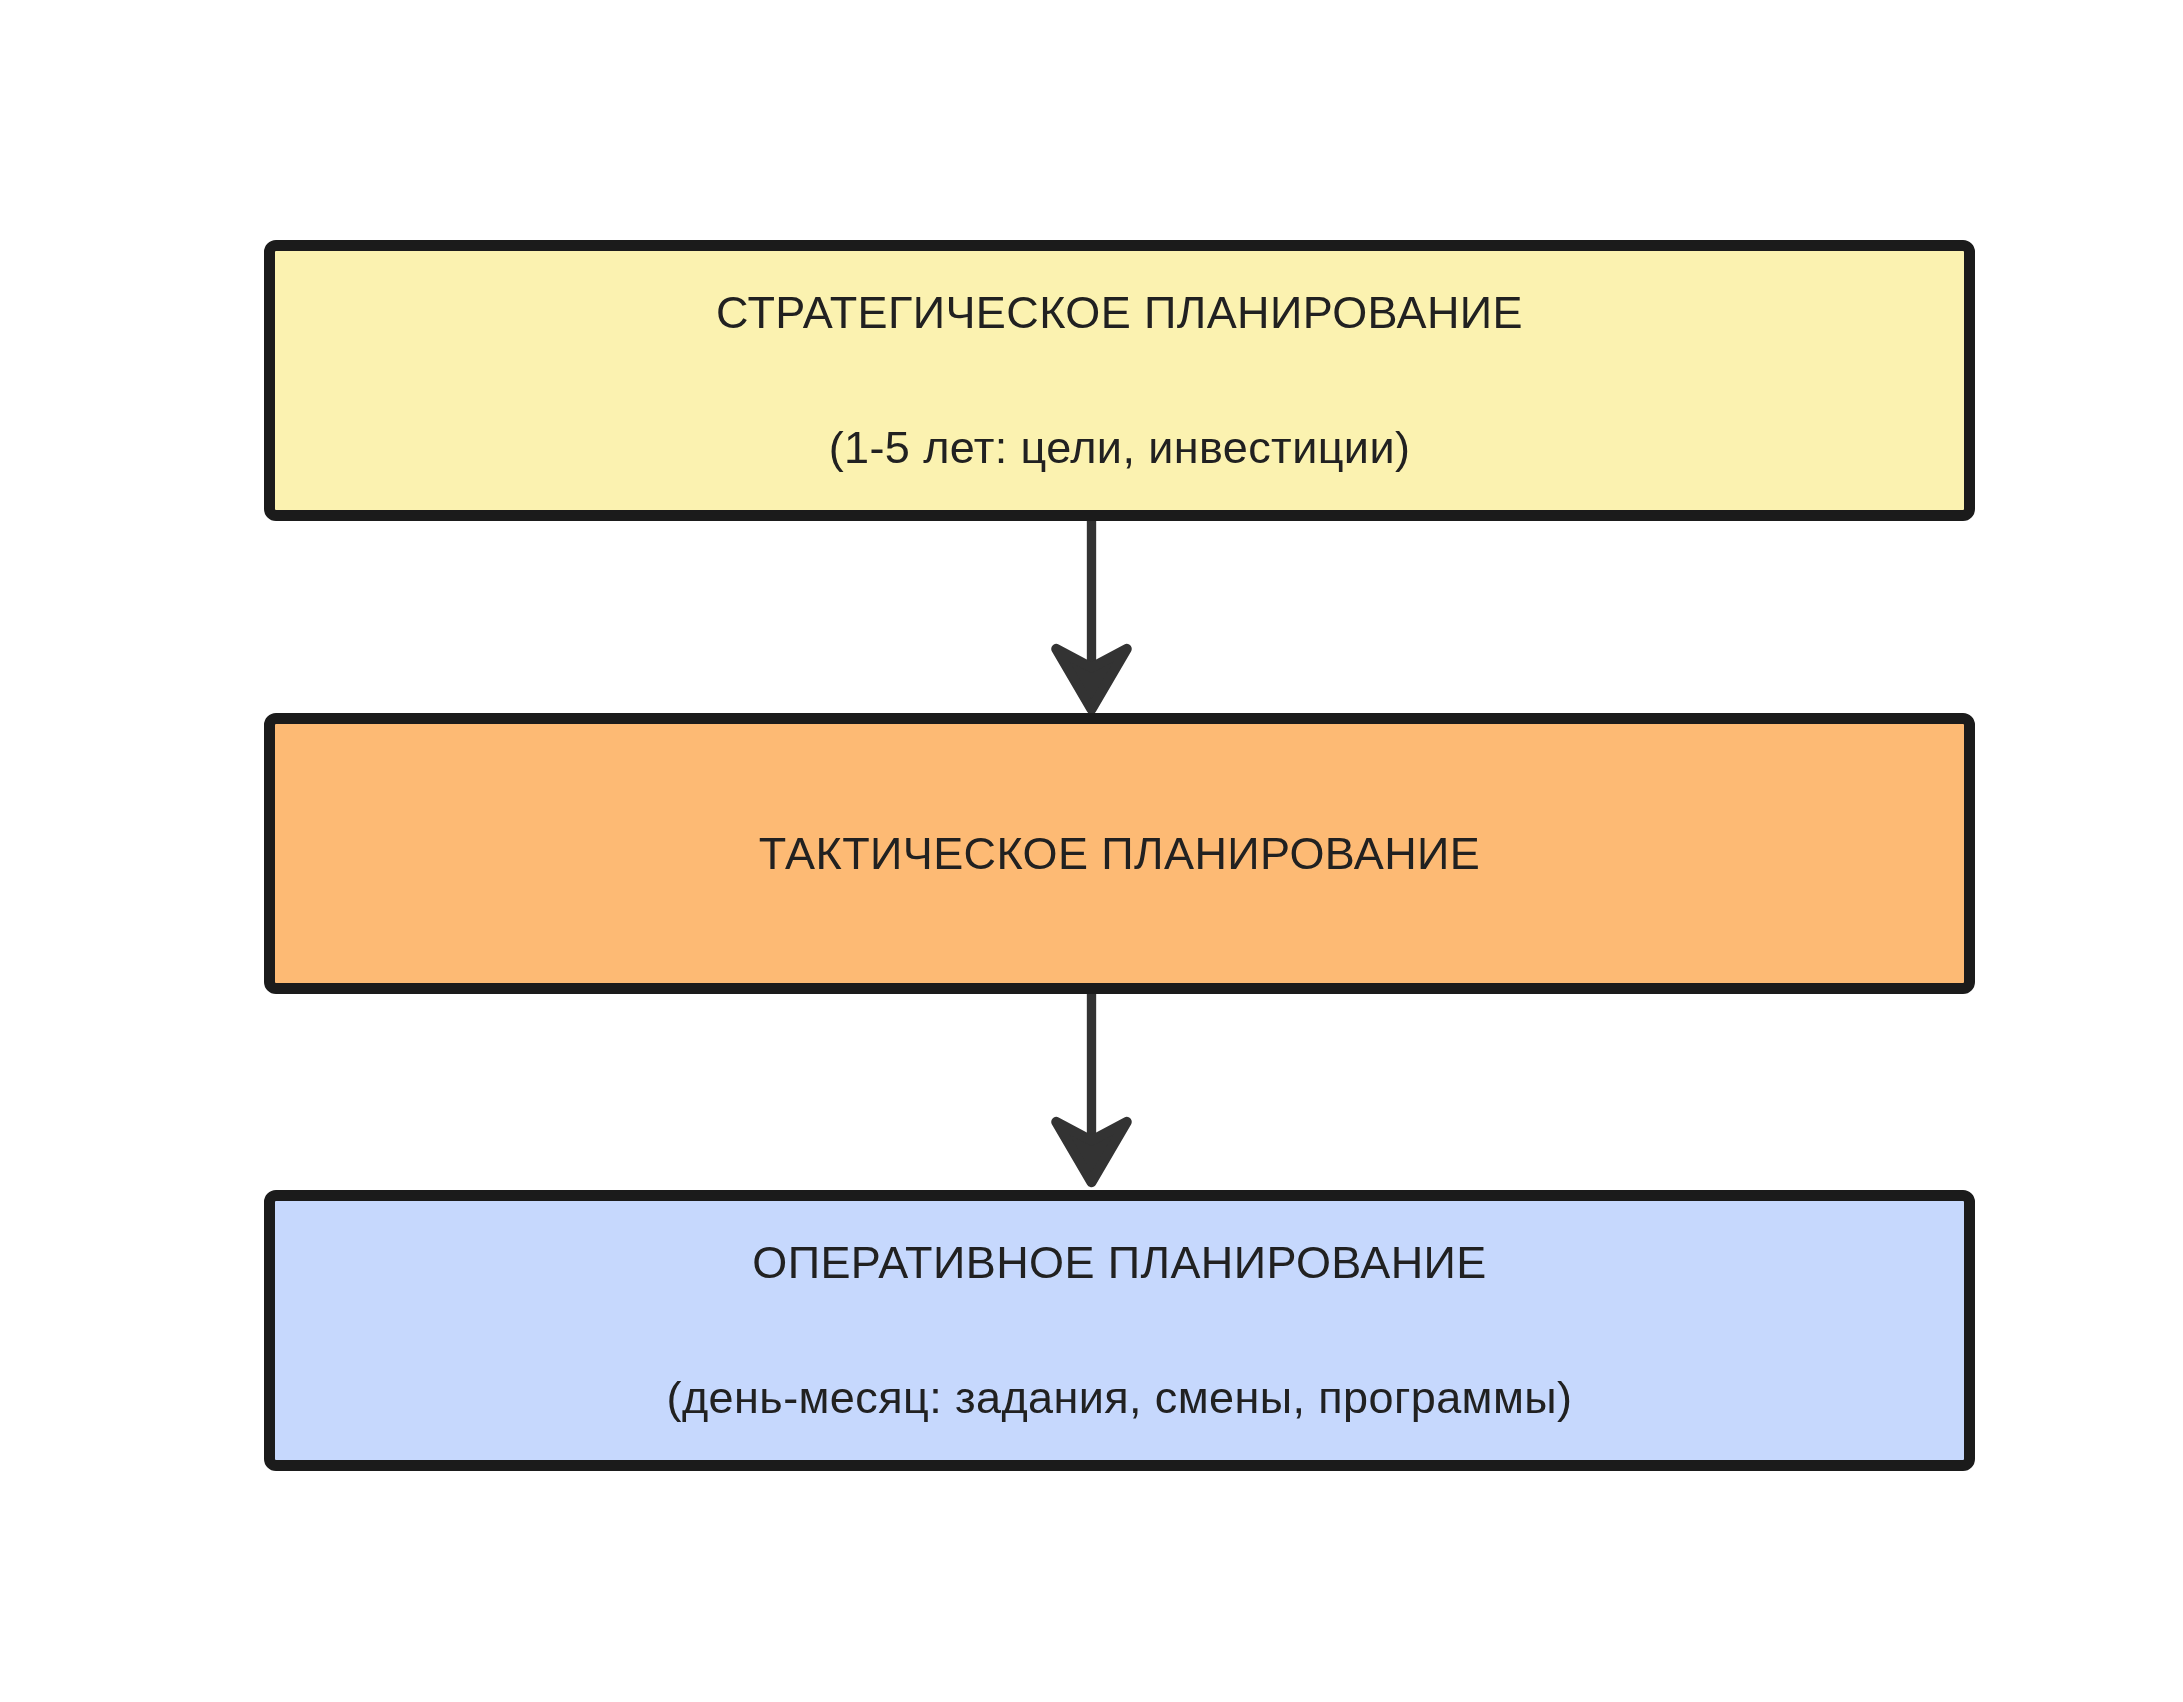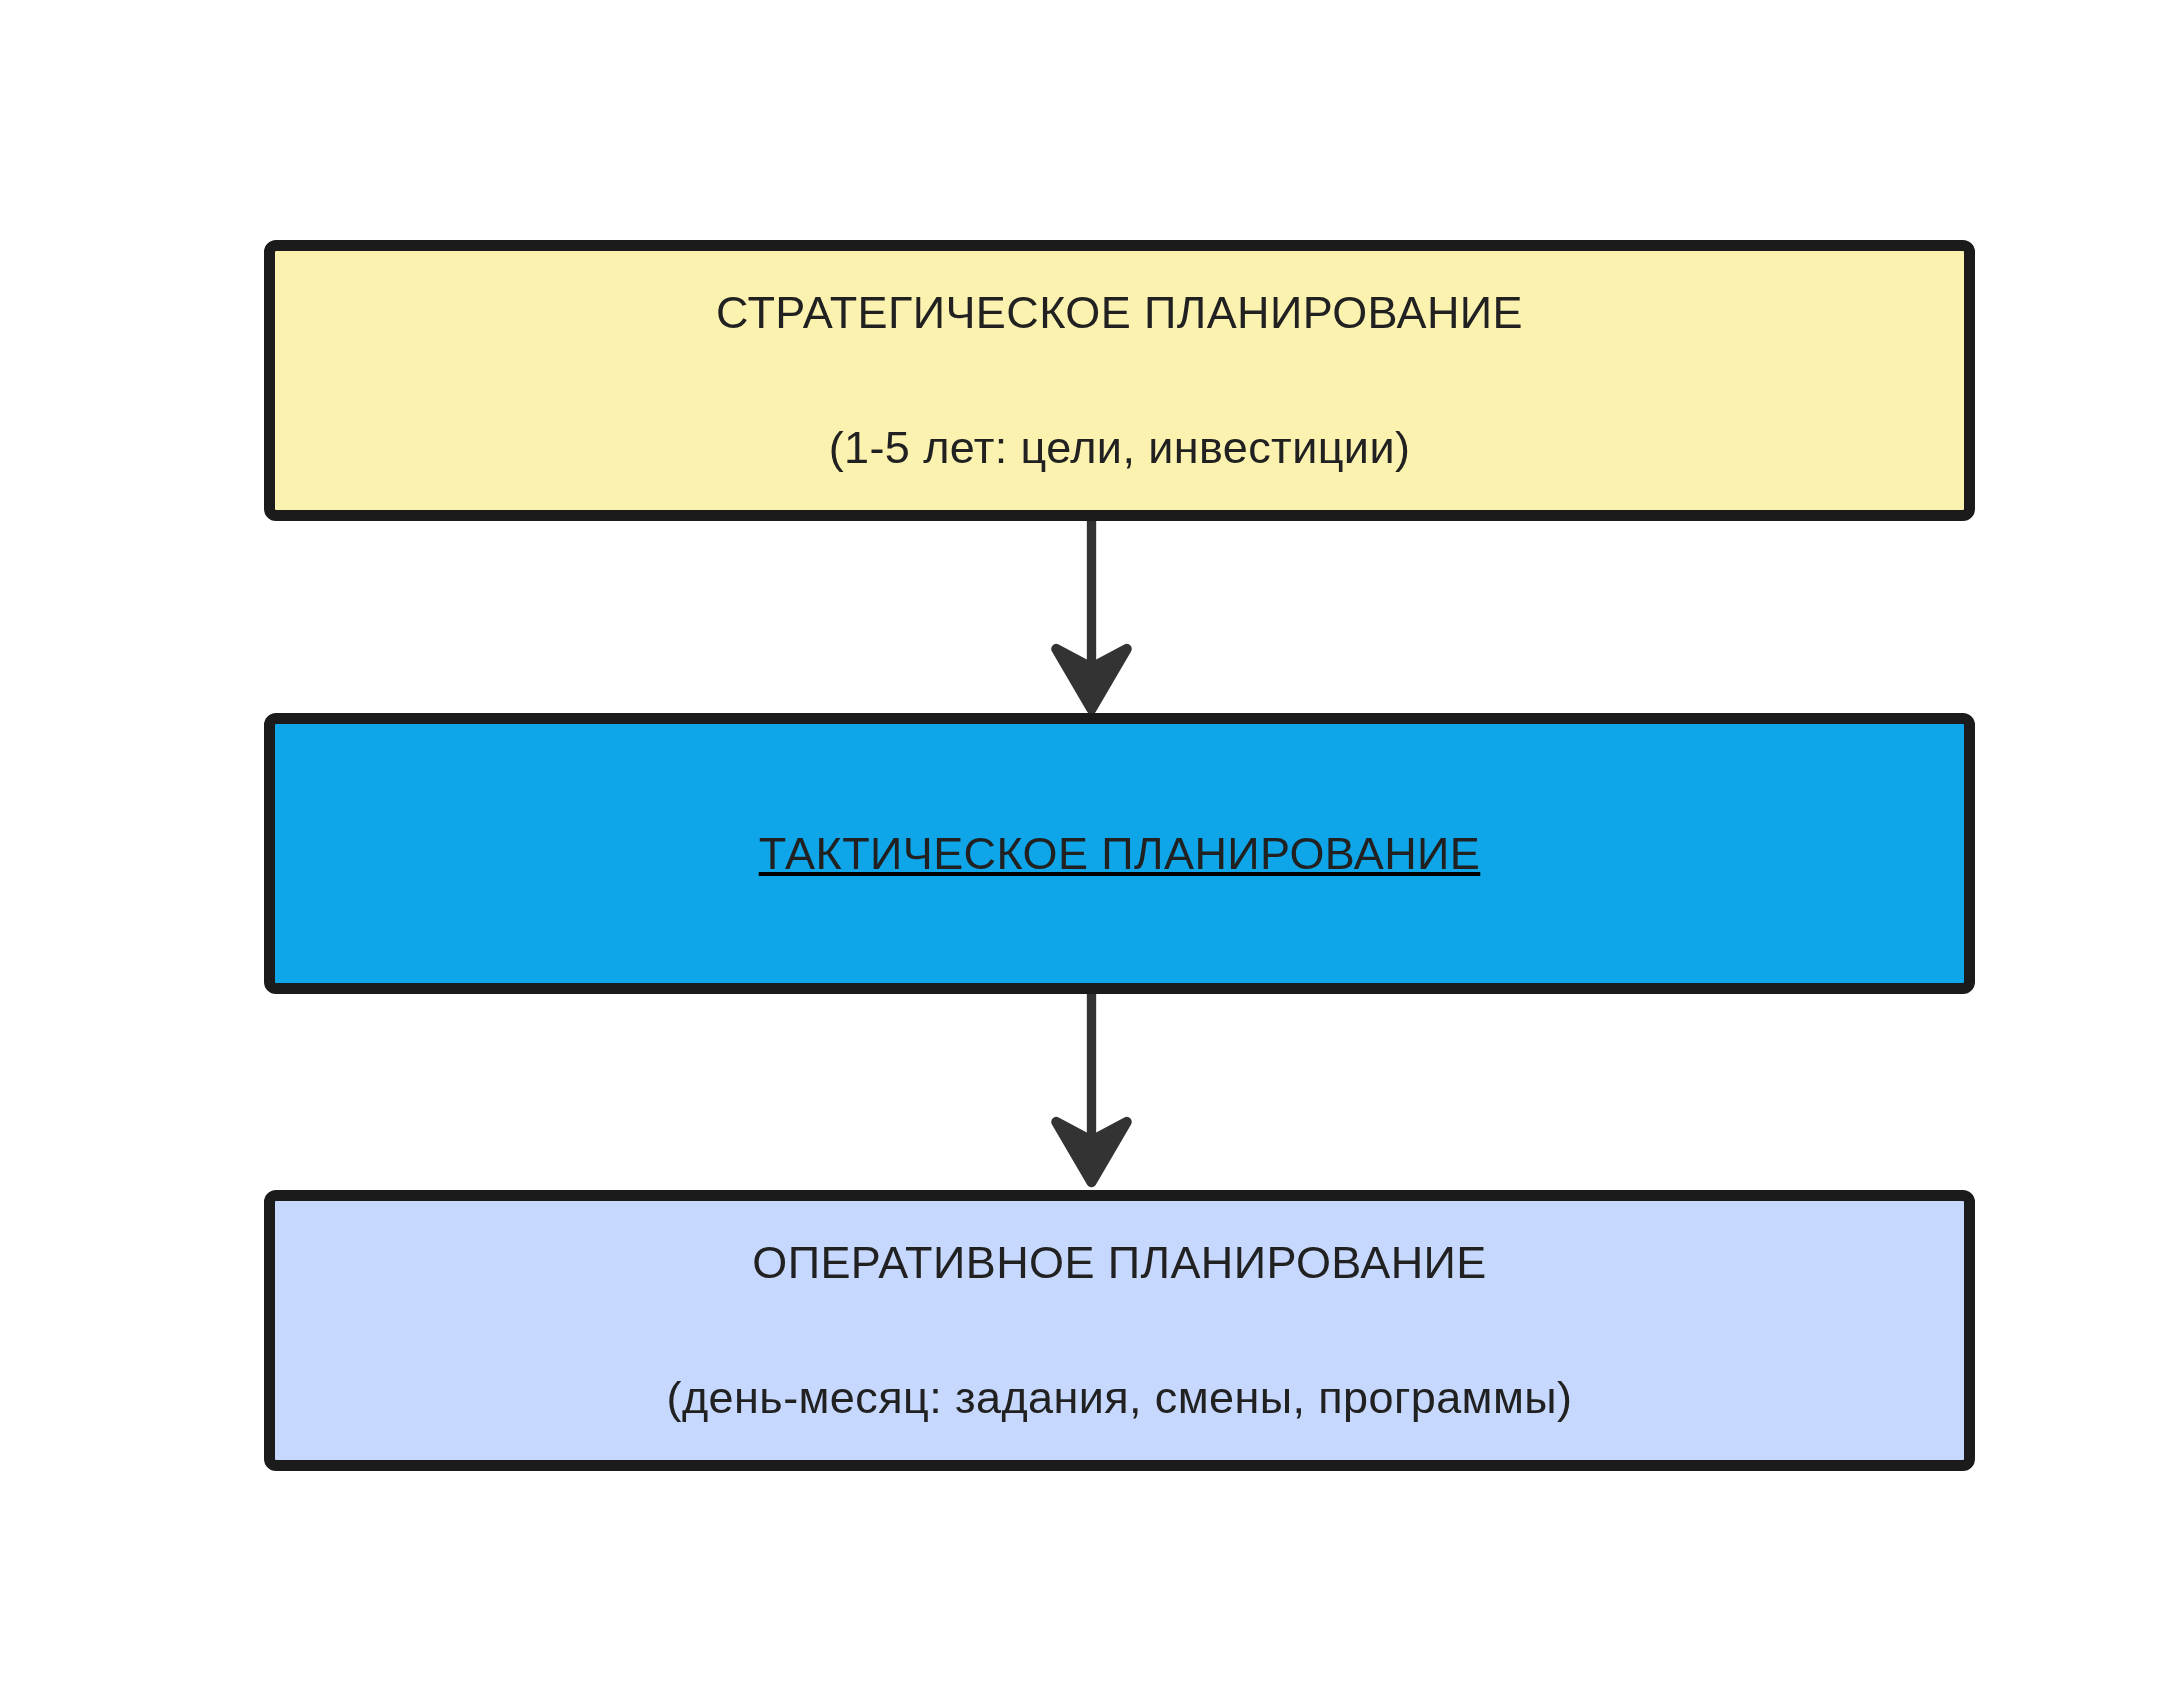--- a/index.html
+++ b/index.html
@@ -74,21 +74,21 @@
   <div class="node node-strategic" style="background-color: rgb(251, 242, 176);">
     <div class="node-title">СТРАТЕГИЧЕСКОЕ ПЛАНИРОВАНИЕ</div>
     <div class="node-subtitle">(1-5 лет: цели, инвестиции)</div>
   </div>
 
   <svg class="arrow arrow-1" viewBox="0 0 140 270" aria-hidden="true">
     <line x1="70" y1="0" x2="70" y2="205" stroke-width="13"></line>
     <path d="M 21 178 L 70 262 L 119 178 L 70 204 Z" stroke-width="14" stroke-linejoin="round" stroke-linecap="round"></path>
   </svg>
 
-  <div class="node node-tactical" style="background-color: #0ea5e9; text-decoration: underline;">
+  <div class="node node-tactical" style="background-color: #fdba74;">
     <div class="node-title">ТАКТИЧЕСКОЕ ПЛАНИРОВАНИЕ</div>
   </div>
 
   <svg class="arrow arrow-2" viewBox="0 0 140 270" aria-hidden="true">
     <line x1="70" y1="0" x2="70" y2="205" stroke-width="13"></line>
     <path d="M 21 178 L 70 262 L 119 178 L 70 204 Z" stroke-width="14" stroke-linejoin="round" stroke-linecap="round"></path>
   </svg>
 
   <div class="node node-operational" style="background-color: rgb(198, 216, 253);">
     <div class="node-title">ОПЕРАТИВНОЕ ПЛАНИРОВАНИЕ</div>

